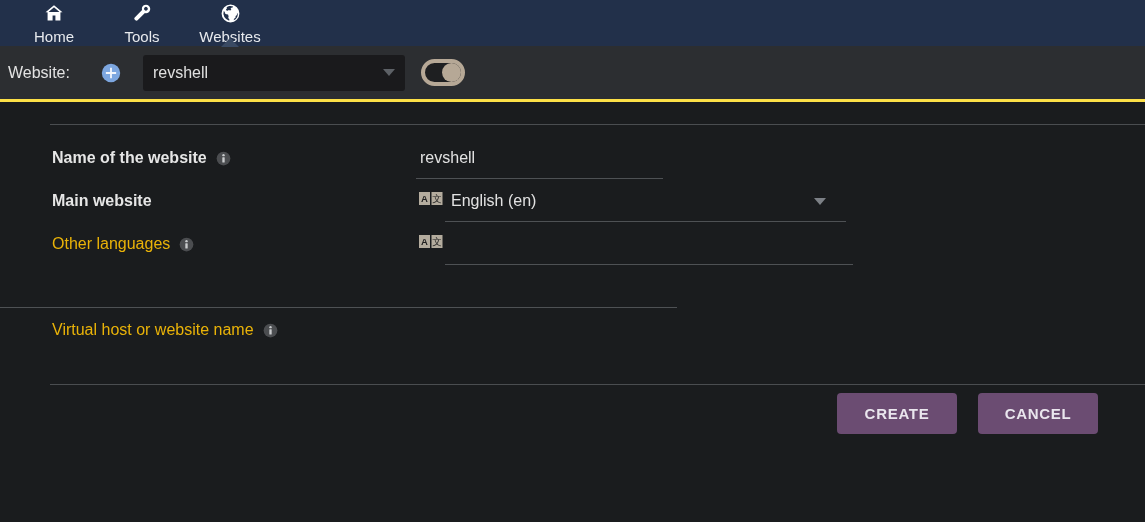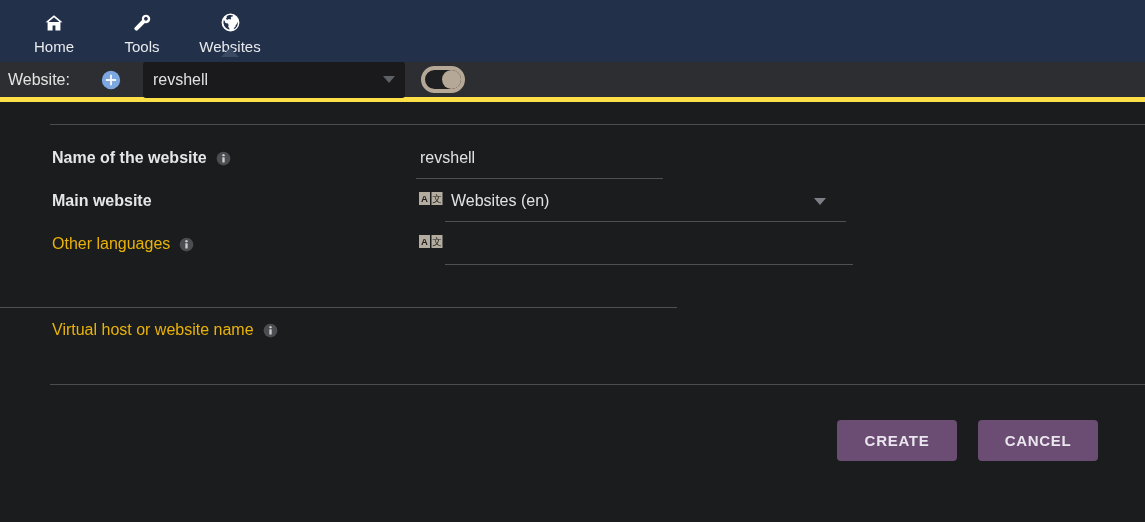--- a/index.html
+++ b/index.html
@@ -13,24 +13,24 @@
   body {
     background: #1a1c1e;
     font-family: "Liberation Sans", sans-serif;
     color: #d8d8d8;
     -webkit-font-smoothing: antialiased;
   }
 
   
   .topnav {
     position: relative;
-    height: 62px;
+    height: 46px;
     background: #22304a;
     display: flex;
-    align-items: center;
+    align-items: flex-end;
     padding-left: 10px;
   }
 
   .nav-item {
     width: 88px;
     padding-top: 4px;
     display: flex;
     flex-direction: column;
     align-items: center;
     cursor: pointer;
@@ -63,26 +63,26 @@
     width: 0;
     height: 0;
     border-left: 9px solid transparent;
     border-right: 9px solid transparent;
     border-bottom: 9px solid #3a4a63;
   }
   .nav-item:not(.active) .nav-caret { display: none; }
 
   
   .selector-bar {
-    height: 40px;
+    height: 56px;
     background: #2c2e31;
     display: flex;
     align-items: center;
     padding-left: 8px;
-    border-bottom: 5px solid #fde047;
+    border-bottom: 3px solid #fde047;
   }
 
   .selector-label {
     font-size: 16px;
     color: #e3e3e3;
     margin-right: 30px;
   }
 
   .add-site-btn {
     width: 22px;
@@ -235,21 +235,21 @@
   
   .w-name  { width: 247px; }
   .w-lang  { width: 430px; }
   .w-other { width: 437px; }
   .w-desc  { width: 677px; }
   .w-host  { width: 410px; }
 
   
   .actions {
     position: absolute;
-    top: 318px;
+    top: 291px;
     right: 47px;
     display: flex;
     gap: 21px;
   }
 
   .btn {
     min-width: 120px;
     height: 41px;
     background: #6b4c72;
     color: #eae6ee;
@@ -353,21 +353,21 @@
       <div class="row-field w-lang">
         <div class="lang-field-inner">
           <span class="lang-icon">
             <svg width="24" height="13" viewBox="0 0 24 13">
               <rect x="0" y="0" width="11" height="13" fill="#b4ac9e"></rect>
               <rect x="12.5" y="0" width="11" height="13" fill="#b4ac9e"></rect>
               <text x="5.5" y="10.3" font-family="Liberation Sans, sans-serif" font-size="9.5" font-weight="bold" fill="#1f1f1f" text-anchor="middle">A</text>
               <text x="18" y="10.3" font-family="DejaVu Sans, sans-serif" font-size="9.5" fill="#1f1f1f" text-anchor="middle">文</text>
             </svg>
           </span>
-          <span class="field-text" style="padding-left:0">Websites (en)</span>
+          <span class="field-text" style="padding-left:0">English (en)</span>
         </div>
         <span class="field-caret"></span>
         <div class="field-underline" style="left:29px; width:401px"></div>
       </div>
     </div>
 
     <div class="form-row">
       <div class="row-label">
         <span>Other languages</span>
         <span class="info-icon">

